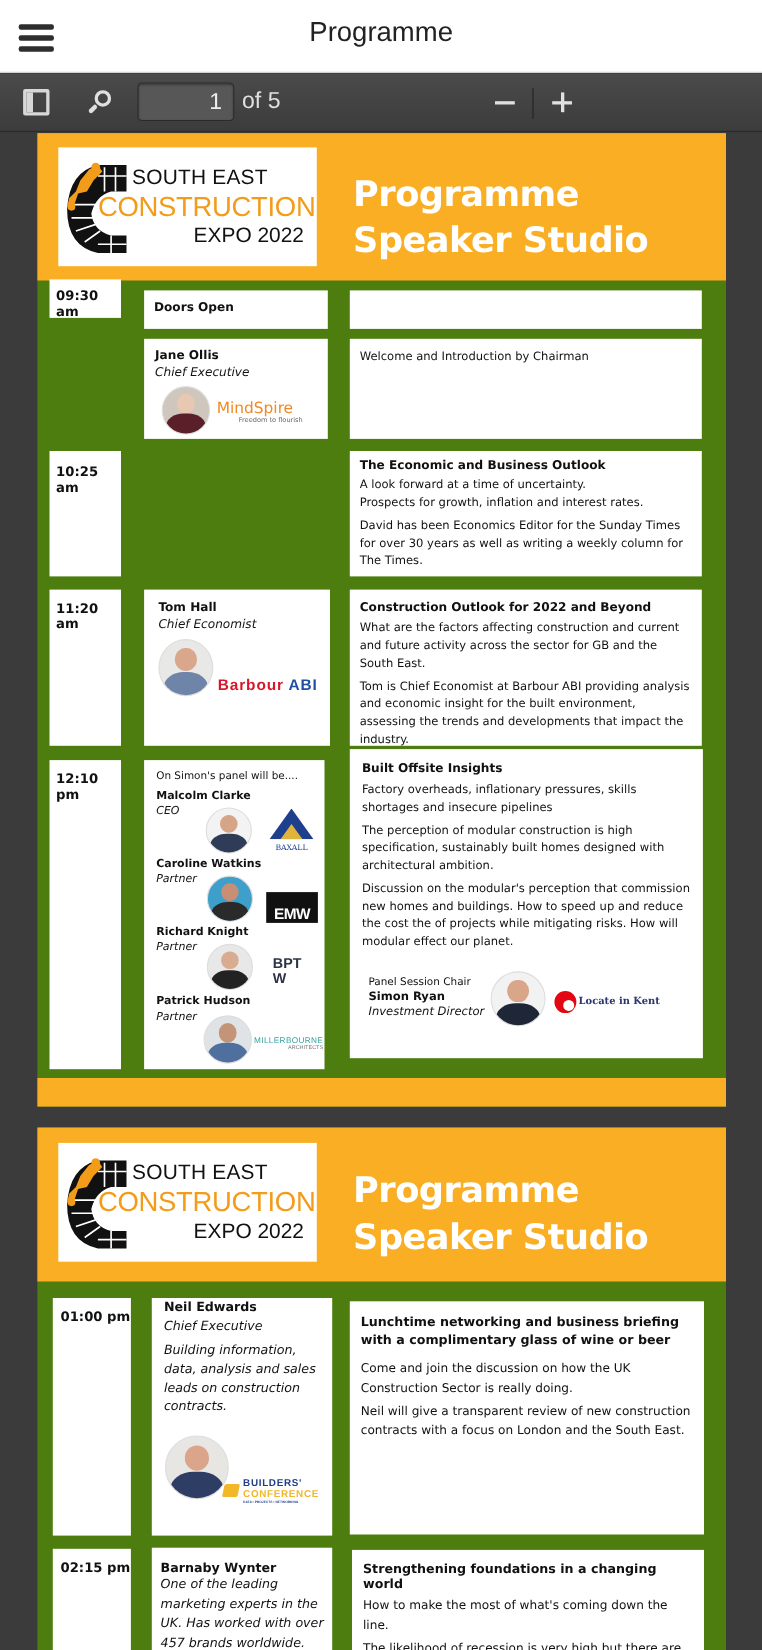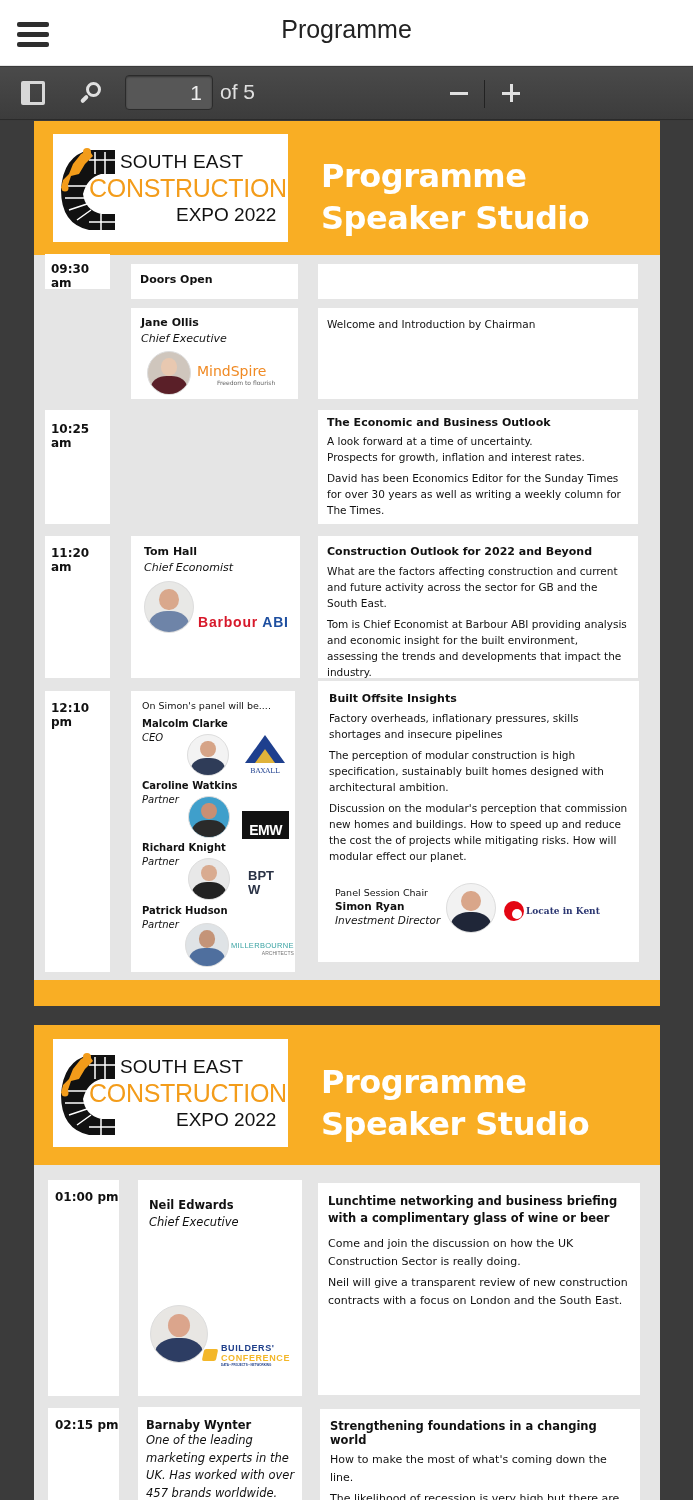--- a/index.html
+++ b/index.html
@@ -20,21 +20,21 @@
   .page-input { position: absolute; left: 125px; top: 8px; width: 88px; height: 35px; background: #575757; border: 1px solid #2b2b2b; border-radius: 4px; color: #eee; font-family: "Liberation Sans", sans-serif; font-size: 21px; text-align: right; padding-right: 10px; line-height: 33px; box-shadow: inset 0 1px 2px rgba(0,0,0,0.4); }
   .page-of { position: absolute; left: 220px; top: 13px; color: #e0e0e0; font-family: "Liberation Sans", sans-serif; font-size: 21px; }
   .zoom-out { position: absolute; left: 447px; top: 12px; width: 24px; height: 28px; cursor: pointer; }
   .zoom-out::before { content: ""; position: absolute; left: 3px; top: 13px; width: 18px; height: 3px; background: #e0e0e0; }
   .zoom-sep { position: absolute; left: 484px; top: 13px; width: 1px; height: 28px; background: #222; }
   .zoom-in { position: absolute; left: 499px; top: 12px; width: 24px; height: 28px; cursor: pointer; }
   .zoom-in::before { content: ""; position: absolute; left: 3px; top: 13px; width: 18px; height: 3px; background: #e0e0e0; }
   .zoom-in::after { content: ""; position: absolute; left: 10.5px; top: 5px; width: 3px; height: 18px; background: #e0e0e0; }
 
   .viewer { position: absolute; left: 0; top: 121px; width: 693px; height: 1379px; background: #3b3b3b; overflow: hidden; }
-  .page { position: absolute; left: 34px; width: 626px; background: #e5e5e5; }
+  .page { position: absolute; left: 34px; width: 626px; background: #4d7c0f; }
   .page-header { height: 134px; background: #f9ae24; position: relative; }
   .logo-box { position: absolute; left: 19px; top: 13px; width: 235px; height: 108px; background: #fff; }
   .logo-mark { position: absolute; left: 6px; top: 12px; width: 58px; height: 86px; }
   .logo-line1 { position: absolute; left: 67px; top: 17px; font-family: "Liberation Sans", sans-serif; font-size: 19px; color: #111; letter-spacing: 0.2px; }
   .logo-line2 { position: absolute; left: 36px; top: 40px; font-family: "Liberation Sans", sans-serif; font-size: 25px; color: #f39c1a; letter-spacing: -0.3px; }
   .logo-line3 { position: absolute; left: 123px; top: 70px; font-family: "Liberation Sans", sans-serif; font-size: 19px; color: #111; }
   .page-title { position: absolute; left: 287px; top: 34px; color: #fff; font-family: "DejaVu Sans", sans-serif; font-weight: bold; font-size: 32px; line-height: 42px; letter-spacing: -0.5px; }
   .cell { position: absolute; background: #fff; }
   .time { font-weight: bold; font-size: 12px; color: #111; padding: 8px 0 0 6px; }
   .sp-name { font-weight: bold; font-size: 11px; color: #111; }
@@ -246,23 +246,24 @@
       </div>
       <div class="page-title" style="top:36px;">
         <div>Programme</div>
         <div>Speaker Studio</div>
       </div>
     </div>
 
     <div class="cell" style="left:14px; top:155px; width:71px; height:216px;">
       <div class="time" style="padding:10px 0 0 7px">01:00 pm</div>
     </div>
-    <div class="cell" style="left:104px; top:155px; width:164px; height:216px; padding:18px 0 0 11px;">
+    <div class="cell" style="left:104px; top:155px; width:164px; height:216px; padding:1px 0 0 11px;">
       <div class="sp-name" style="font-size:11.5px">Neil Edwards</div>
       <div class="sp-role" style="font-size:11.5px">Chief Executive</div>
+      <div style="font-style:italic; font-size:11.5px; line-height:17px; margin-top:7px; color:#111; padding-right:8px;">Building information, data, analysis and sales leads on construction contracts.</div>
       <div class="avatar" style="left:12px; top:125px; width:58px; height:58px; background:#e8e6e3;">
         <div class="head" style="background:#dba58c;"></div>
           <div class="body" style="background:#2d3d63;"></div>
       </div>
       <div style="position:absolute; left:65px; top:163px; display:flex; align-items:center;">
         <div style="width:14px; height:12px; background:#f3b72a; border-radius:2px; transform:skewX(-12deg); margin-right:4px;"></div>
         <div style="font-family:'Liberation Sans',sans-serif; font-weight:bold; line-height:10px;">
           <div style="font-size:9px; color:#1f3f8a; letter-spacing:0.6px;">BUILDERS'</div>
           <div style="font-size:9px; color:#f3b72a; letter-spacing:0.6px;">CONFERENCE</div>
           <div style="font-size:3px; color:#1f3f8a; line-height:4px;">DATA • PROJECTS • NETWORKING</div>

